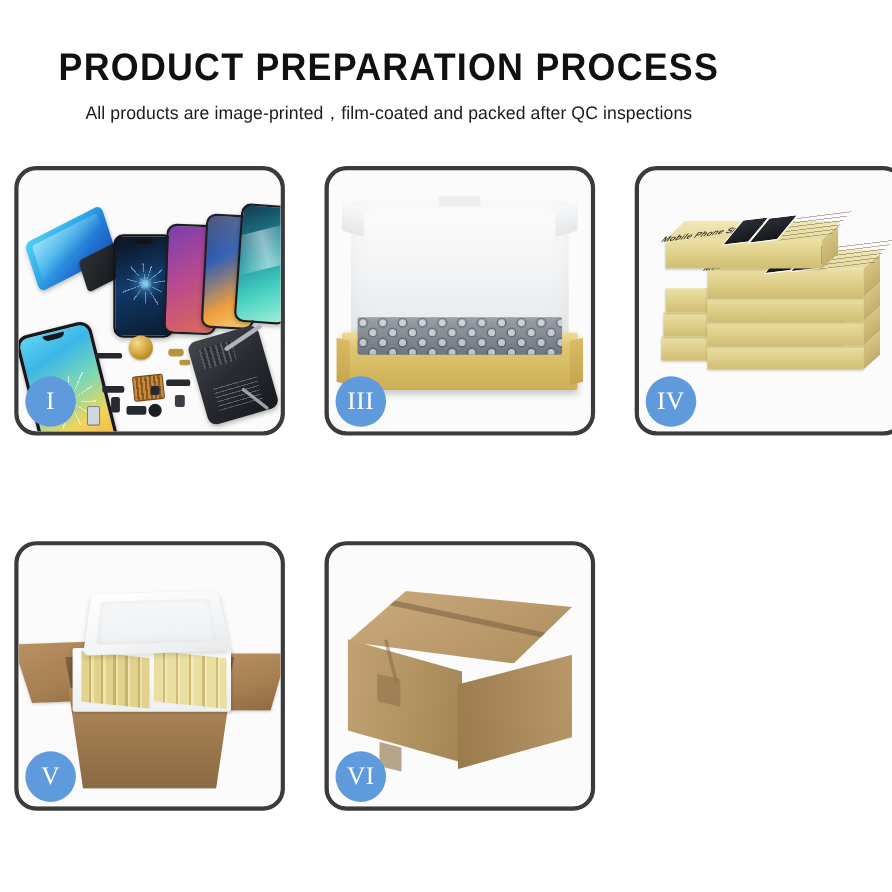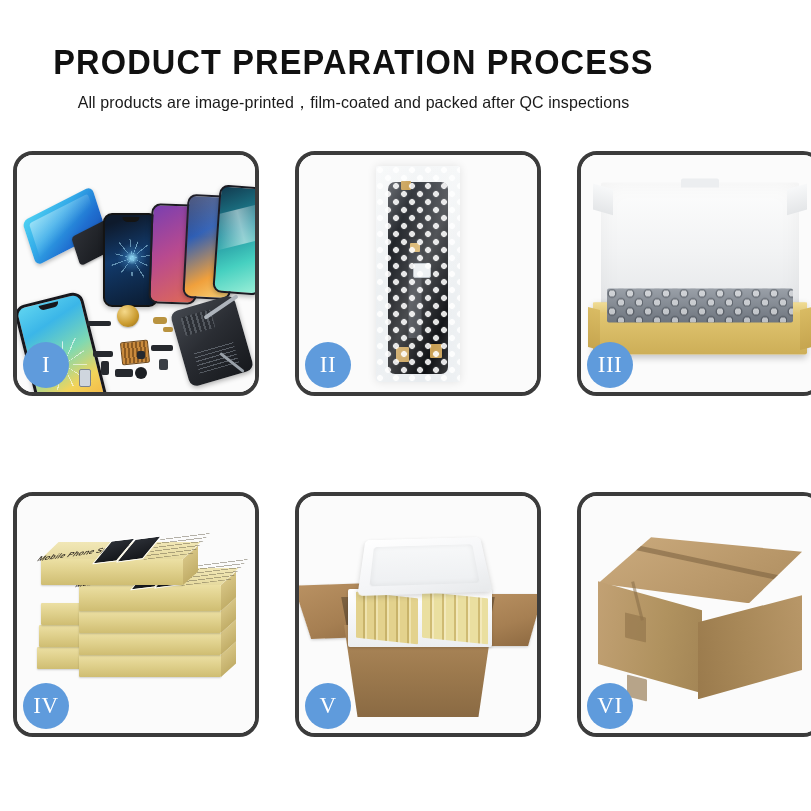--- a/index.html
+++ b/index.html
@@ -500,36 +500,20 @@
         <div class="sm i"></div>
         <div class="sm j"></div>
         <div class="sm k"></div>
         <div class="tool"></div>
         <div class="tool2"></div>
       </div>
     </div>
     <div class="badge">I</div>
   </div>
 
-  <div class="card">
-    <div class="card-inner">
-      <div class="bubble-pack">
-        <div class="screen"></div>
-        <div class="flex"></div>
-        <div class="conn"></div>
-        <div class="tab t1"></div>
-        <div class="tab t2"></div>
-        <div class="tab t3"></div>
-        <div class="tab t4"></div>
-        <div class="bubbles"></div>
-        <div class="wrapsheen"></div>
-      </div>
-    </div>
-    <div class="badge">II</div>
-  </div>
 
   <div class="card">
     <div class="card-inner">
       <div class="box3-wrap">
         <div class="lid3">
           <div class="tab3"></div>
         </div>
         <div class="base3">
           <div class="leftflap"></div>
           <div class="rightflap"></div>

